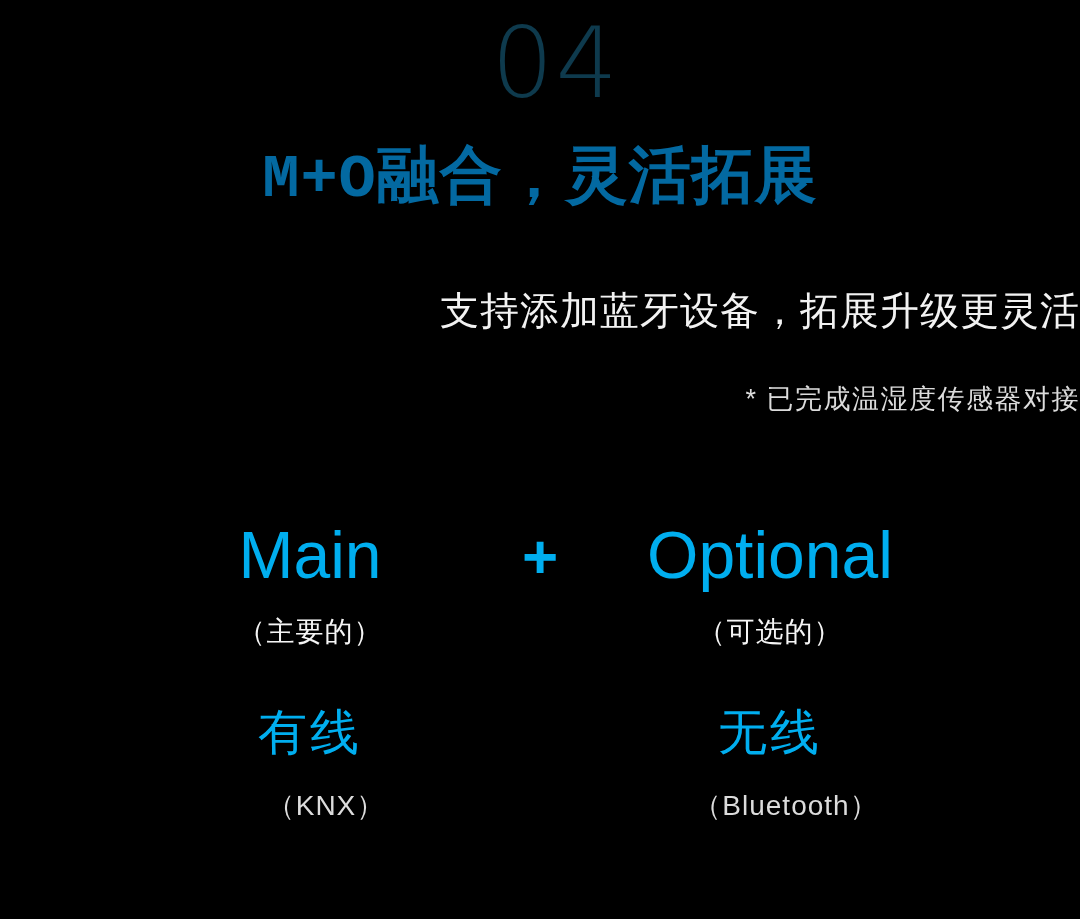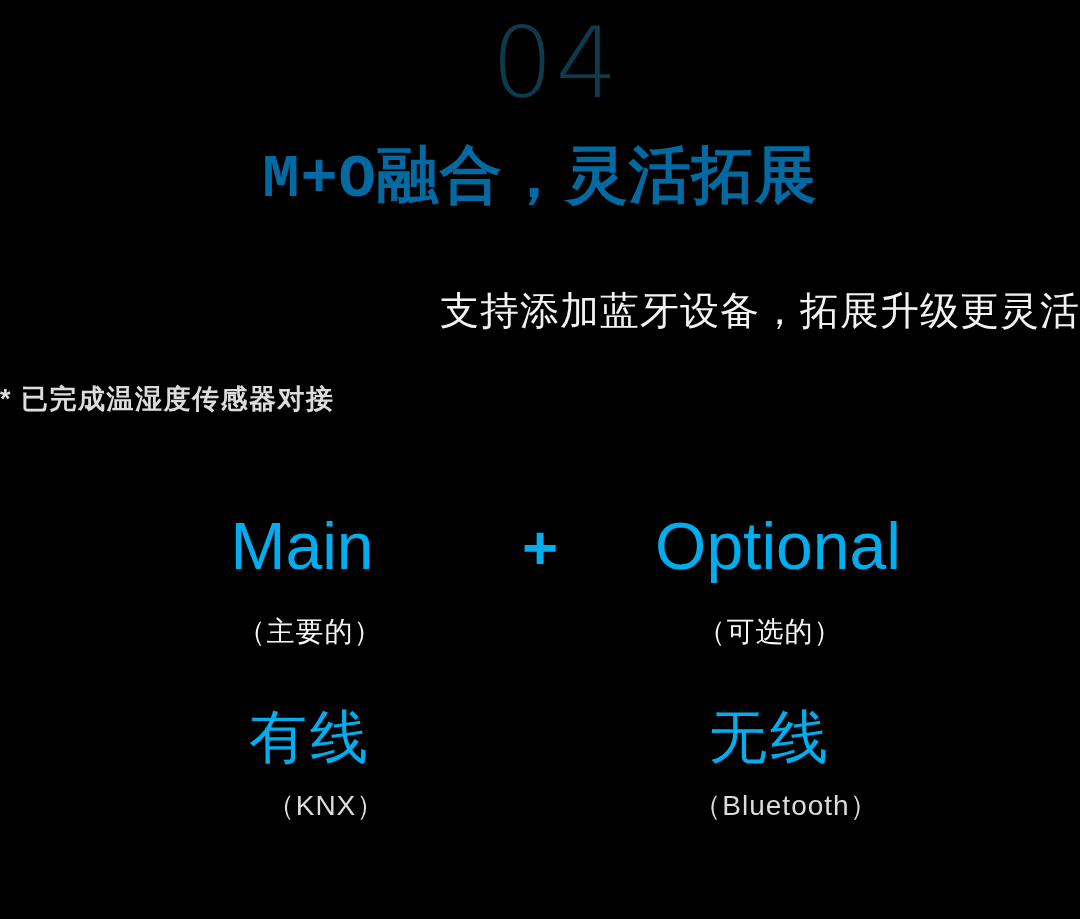--- a/index.html
+++ b/index.html
@@ -63,24 +63,24 @@
     color: #f2f2f2;
     white-space: nowrap;
     margin-top: 22px;
   }
 
   .hero-note {
     position: absolute;
     left: 0;
     right: 0;
     top: 356px;
-    text-align: left;
+    text-align: right;
     font-size: 27px;
     line-height: 1.25;
-    font-weight: 700;
+    font-weight: 400;
     letter-spacing: 1.5px;
     color: #dcdcdc;
     white-space: nowrap;
   }
 
   
   .combo {
     position: absolute;
     left: 0;
     right: 0;
@@ -101,21 +101,21 @@
     width: 340px;
     text-align: center;
   }
 
   .mid {
     width: 120px;
     text-align: center;
   }
 
   
-  .row-heading { top: 8px; gap: 8px; }
+  .row-heading { top: 17px; }
   .row-heading .col {
     font-size: 66px;
     line-height: 1;
     font-weight: 300;
     letter-spacing: 0px;
     color: #00aeef;
   }
   .plus-sign {
     display: inline-block;
     font-size: 62px;
@@ -131,21 +131,21 @@
     line-height: 1;
     font-weight: 500;
     letter-spacing: 1px;
     color: #f5f5f5;
     text-align: center;
   }
 
   
   .row-mode { top: 203px; }
   .row-mode .col {
-    font-size: 58px;
+    font-size: 49px;
     line-height: 1;
     font-weight: 300;
     letter-spacing: 3px;
     color: #00aeef;
   }
 
   
   .row-protocol { top: 287px; padding-left: 32px; }
   .row-protocol .col {
     font-size: 28px;

